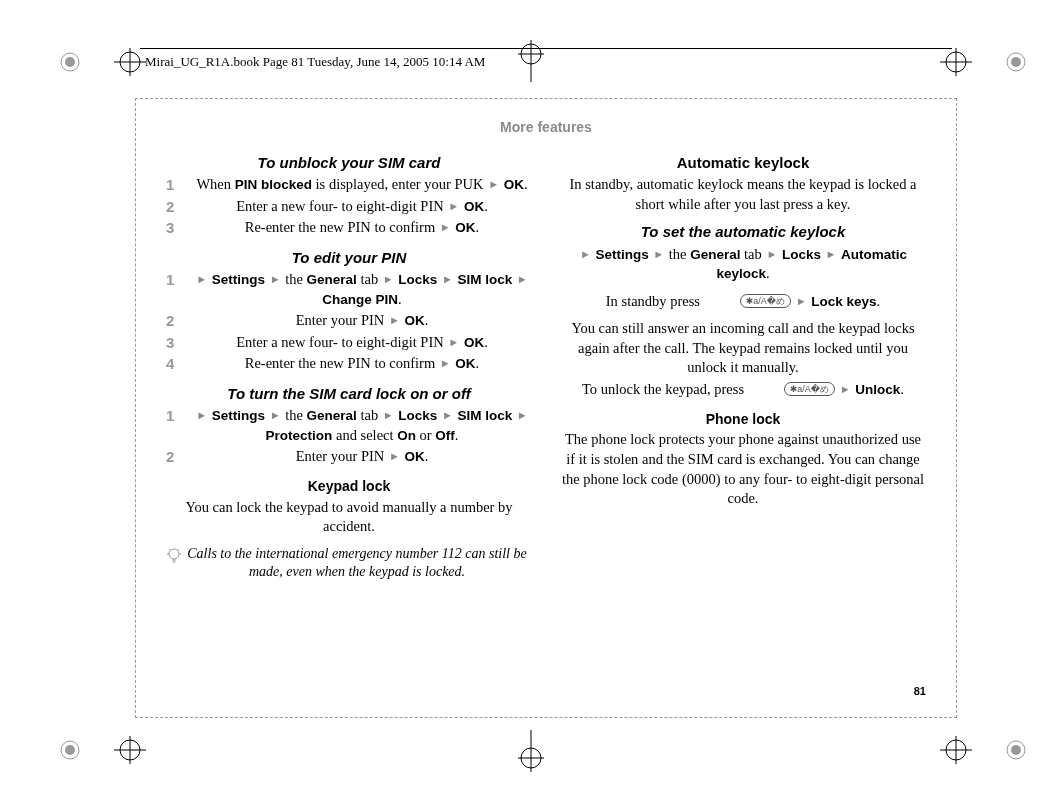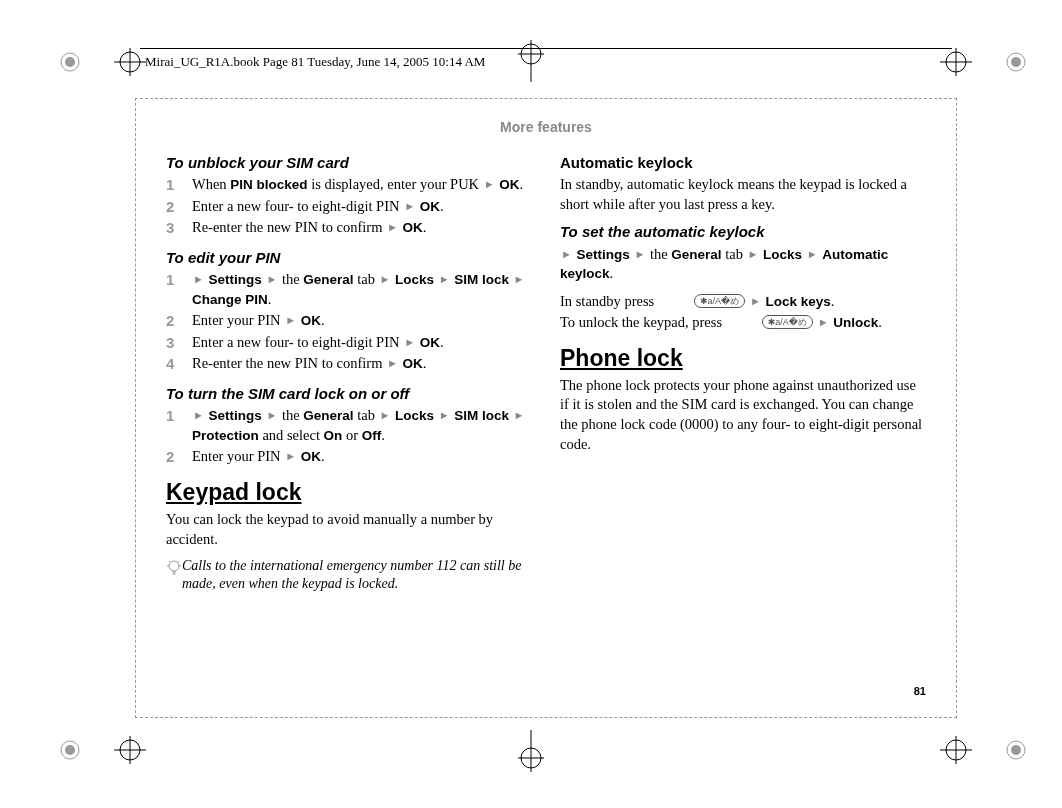--- a/index.html
+++ b/index.html
@@ -44,40 +44,39 @@
     color: #8a8a8a;
     font-family: Arial, Helvetica, sans-serif;
     font-size: 14px;
     font-weight: bold;
     margin-bottom: 14px;
   }
   .columns {
     display: flex;
     gap: 28px;
   }
-  .col { flex: 1; font-size: 14.5px; line-height: 1.35; }
+  .col { flex: 1; font-size: 14.5px; line-height: 1.35; text-align: center; }
   .h-italic {
     font-family: Arial, Helvetica, sans-serif;
     font-weight: bold;
     font-style: italic;
     font-size: 15px;
     margin: 4px 0 2px 0;
   }
   .h-bold {
     font-family: Arial, Helvetica, sans-serif;
     font-weight: bold;
     font-size: 15px;
     margin: 4px 0 2px 0;
   }
   .h-section {
     font-family: Arial, Helvetica, sans-serif;
     font-weight: 900;
-    font-size: 23px;
+    font-size: 14px;
     margin: 10px 0 2px 0;
-    text-decoration: underline;
   }
   ol.steps {
     list-style: none;
     padding-left: 0;
     margin: 0 0 10px 0;
     counter-reset: step;
   }
   ol.steps > li {
     counter-increment: step;
     padding-left: 26px;
@@ -268,20 +267,21 @@
       <div class="h-italic">To set the automatic keylock</div>
       <p class="indent">
         <span class="arrow">►</span> <span class="menu">Settings</span> <span class="arrow">►</span><span> the </span><span class="menu">General</span><span> tab </span><span class="arrow">►</span> <span class="menu">Locks</span> <span class="arrow">►</span> <span class="menu">Automatic keylock</span>.
       </p>
 
       <p>
         <span>In standby press </span>
         <span class="key-oval">✱a/A�め</span>
         <span class="arrow">►</span> <span class="menu">Lock keys</span>.
       </p>
+      <p>You can still answer an incoming call and the keypad locks again after the call. The keypad remains locked until you unlock it manually.</p>
       <p style="margin-top:-6px;">
         <span>To unlock the keypad, press </span>
         <span class="key-oval">✱a/A�め</span>
         <span class="arrow">►</span> <span class="menu">Unlock</span>.
       </p>
 
       <div class="h-section">Phone lock</div>
       <p>The phone lock protects your phone against unauthorized use if it is stolen and the SIM card is exchanged. You can change the phone lock code (0000) to any four- to eight-digit personal code.</p>
     </div>
   </div>

